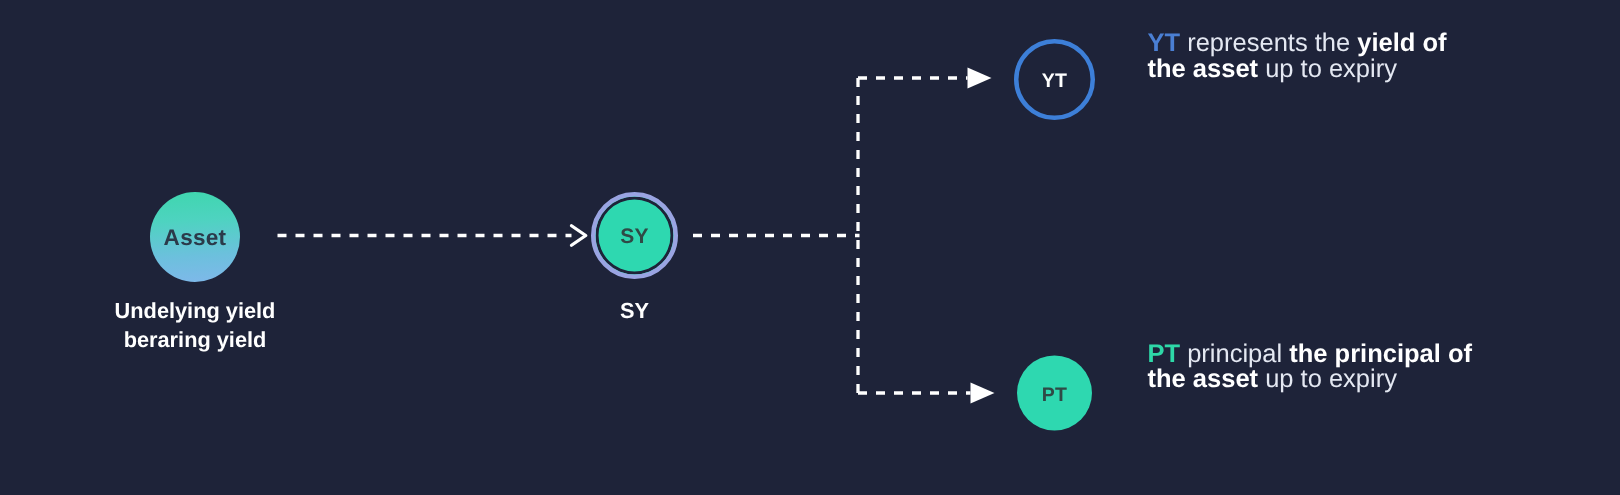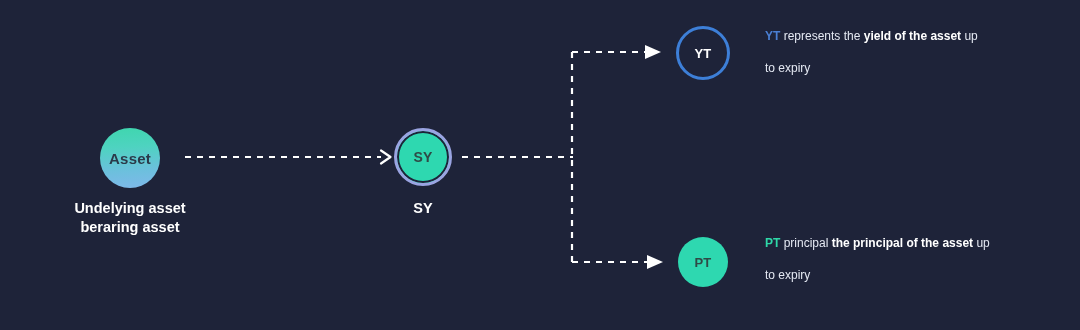--- a/index.html
+++ b/index.html
@@ -102,22 +102,22 @@
   #caption-sy {
     left: 371px;
     top: 199px;
     width: 104px;
   }
 
   
   .desc {
     position: absolute;
     width: 225px;
-    font-size: 12px;
-    line-height: 32px;
+    font-size: 17px;
+    line-height: 17px;
     color: #e4e8f2;
   }
   #desc-yt { left: 765px; top: 20px; }
   #desc-pt { left: 765px; top: 227px; }
   .desc .tok { font-weight: bold; }
   .tok-yt { color: #4a7fd4; }
   .tok-pt { color: #2ed8a8; }
   .desc .em { font-weight: bold; color: #ffffff; }
 </style>
 </head>
@@ -150,22 +150,22 @@
 
   <div class="node" id="node-asset">Asset</div>
 
   <div class="node" id="node-sy">SY</div>
 
   <div class="node" id="node-yt">YT</div>
 
   <div class="node" id="node-pt">PT</div>
 
   <div class="caption" id="caption-asset">
-    <div>Undelying asset</div>
-    <div>beraring asset</div>
+    <div>Undelying yield</div>
+    <div>beraring yield</div>
   </div>
 
   <div class="caption" id="caption-sy">SY</div>
 
   <div class="desc" id="desc-yt">
     <span class="tok tok-yt">YT</span><span> represents the </span><span class="em">yield of the asset</span><span> up to expiry</span>
   </div>
 
   <div class="desc" id="desc-pt">
     <span class="tok tok-pt">PT</span><span> principal </span><span class="em">the principal of the asset</span><span> up to expiry</span>

